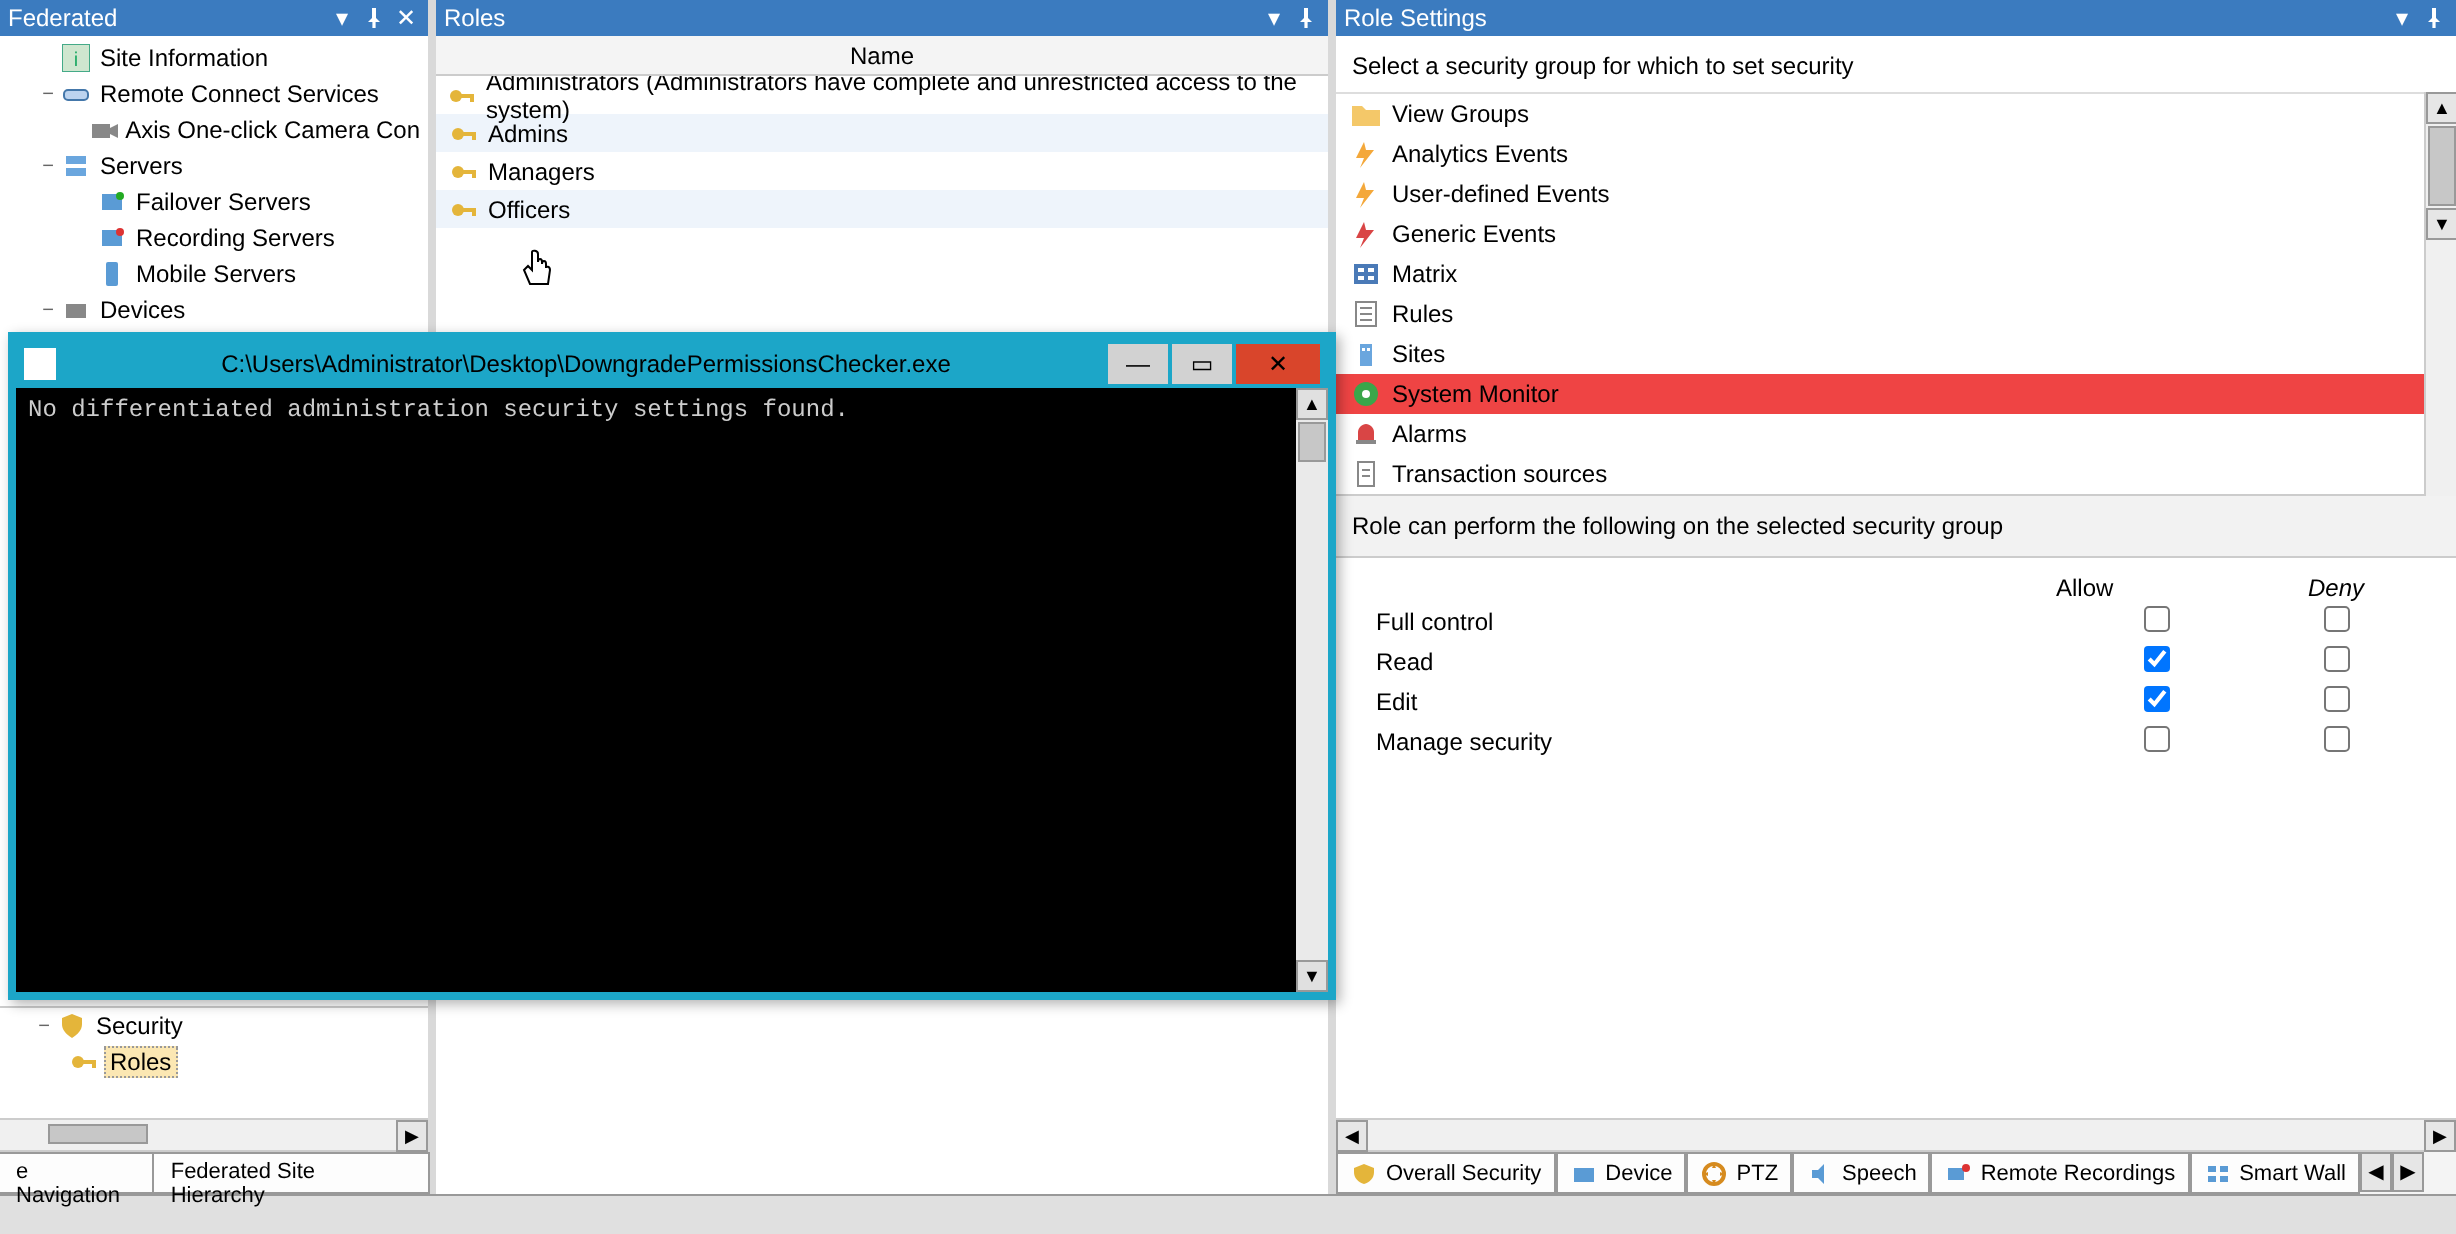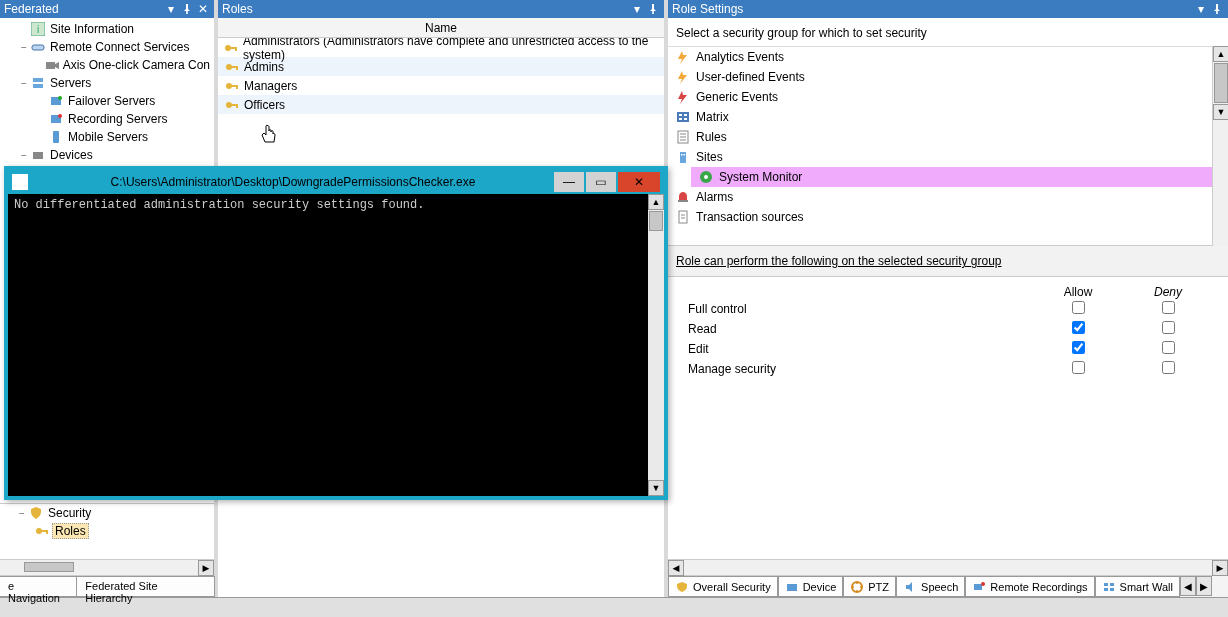--- a/index.html
+++ b/index.html
@@ -62,27 +62,27 @@
   .roles-row span.txt { }
 
   
   .sg-instr { padding:8px 8px 6px 8px; font-size:12px; }
   .sg-list-wrap { position:relative; flex:0 0 200px; display:flex; }
   .sg-list { flex:1; overflow:hidden; border-top:1px solid #ddd; border-bottom:1px solid #ccc; }
   .sg-vscroll { width:16px; background:#f0f0f0; border-left:1px solid #ccc; position:relative; }
   .sg-vscroll .sv-arrow { width:16px; height:16px; background:#e6e6e6; border:1px solid #999; font-size:9px; display:flex; align-items:center; justify-content:center; }
   .sg-vscroll .sv-thumb { width:14px; height:40px; background:#c7c7c7; border:1px solid #999; margin:1px; }
   .sg-row { display:flex; align-items:center; height:20px; padding-left:6px; }
-  .sg-row.selected { background:#f0abfc;margin-left:23px; }
+  .sg-row.selected { background:#ef4444; }
   .sg-row .icon { width:18px; height:16px; margin-right:4px; display:inline-flex; align-items:center; justify-content:center; }
 
-  .perm-instr { padding:8px; border-bottom:1px solid #ccc; background:#f2f2f2;text-decoration:underline; }
+  .perm-instr { padding:8px; border-bottom:1px solid #ccc; background:#f2f2f2; }
   .perm-grid { padding:8px 20px; }
   .perm-head { display:flex; }
-  .perm-head .cA { margin-left:340px; width:100px; text-align:center; }
+  .perm-head .cA { margin-left:340px; width:100px; text-align:left; }
   .perm-head .cD { width:80px; text-align:center;font-style:italic; }
   .perm-row { display:flex; align-items:center; height:20px; }
   .perm-row .pl { width:340px; }
   .perm-row .cb { width:100px; text-align:center; }
   .perm-row .cb2 { width:80px; text-align:center; }
   input[type=checkbox] { width:13px; height:13px; }
   .sett-fill { flex:1; }
   .sett-hscroll { height:16px; background:#f0f0f0; border-top:1px solid #ccc; position:relative; }
   .sett-hscroll .h-arrow { position:absolute; width:16px; height:16px; top:0; background:#e6e6e6; border:1px solid #999; font-size:9px; display:flex; align-items:center; justify-content:center;}
   .sett-tabs { height:22px; background:#f4f4f4; border-top:1px solid #ccc; display:flex; }
@@ -322,20 +322,28 @@
               <rect x="4.2" y="7" width="1.6" height="3" fill="#fff"></rect>
             </svg>
           </span>
       </span>
     </div>
     <div class="sg-instr">Select a security group for which to set security</div>
     <div class="sg-list-wrap">
       <div class="sg-list" id="sg-list">
           <div class="sg-row">
             <span class="icon">
+              <svg width="16" height="14">
+                <path fill="#f4c869" d="M1 3h5l2 2h7v8H1z"></path>
+              </svg>
+            </span>
+            <span>View Groups</span>
+          </div>
+          <div class="sg-row">
+            <span class="icon">
               <svg width="14" height="14">
                 <path fill="#f4a83a" d="M6 1l-4 8h4l-2 5 7-9H7z"></path>
               </svg>
             </span>
             <span>Analytics Events</span>
           </div>
           <div class="sg-row">
             <span class="icon">
               <svg width="14" height="14">
                 <path fill="#f4a83a" d="M6 1l-4 8h4l-2 5 7-9H7z"></path>

